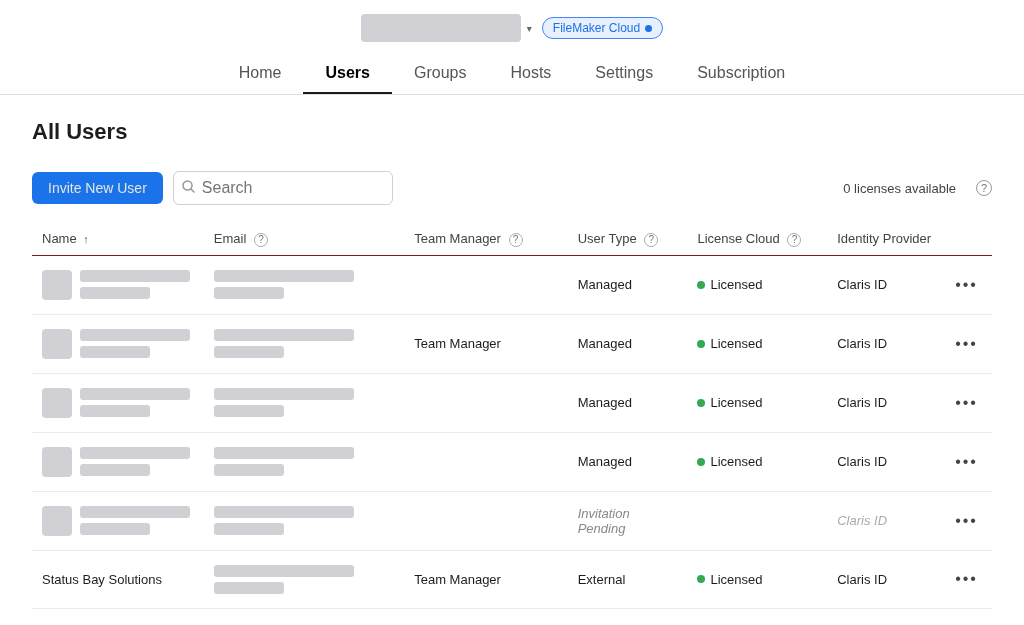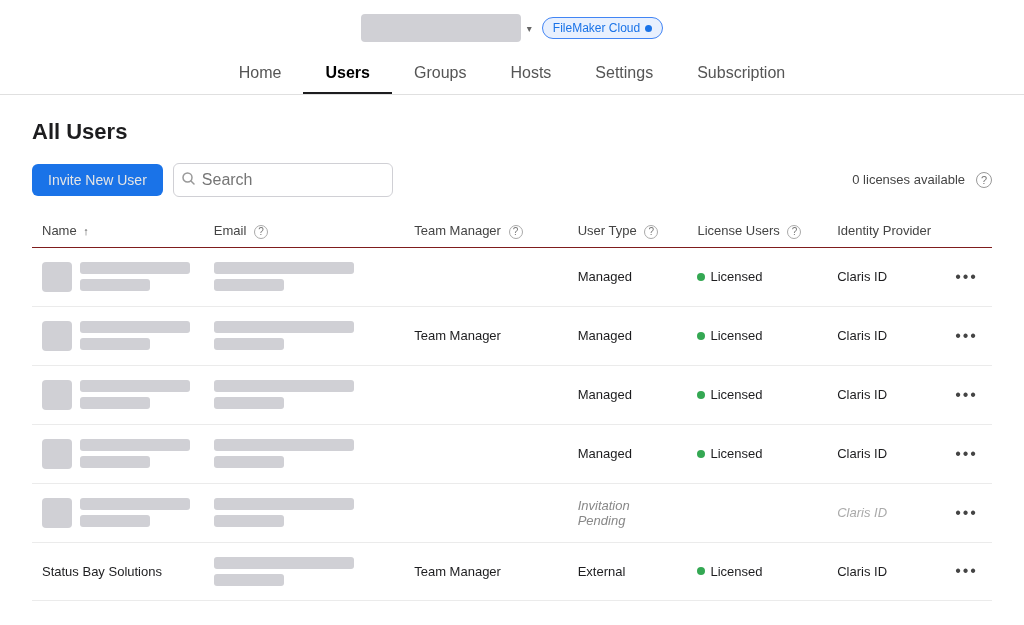--- a/index.html
+++ b/index.html
@@ -77,21 +77,21 @@
       border-bottom: 2px solid #1d1d1f;
     }
 
     
     .main {
       padding: 24px 32px;
     }
     .page-title {
       font-size: 22px;
       font-weight: 600;
-      margin-bottom: 18px;
+      margin-bottom: 26px;
     }
 
     
     .toolbar {
       display: flex;
       align-items: center;
       justify-content: space-between;
       margin-bottom: 18px;
     }
     .toolbar-left {
@@ -125,22 +125,22 @@
       border-radius: 6px;
       padding: 7px 10px 7px 28px;
       font-size: 16px;
       width: 220px;
       outline: none;
       color: #666;
       background: #fff;
     }
     .licenses-info {
       display: flex;
-      align-items: flex-start;
-      gap: 11px;
+      align-items: center;
+      gap: 20px;
       font-size: 13px;
       color: #444;
     }
     .help-icon {
       width: 16px;
       height: 16px;
       border: 1px solid #999;
       border-radius: 50%;
       display: flex;
       align-items: center;
@@ -330,21 +330,21 @@
           </th>
           <th class="col-teammanager">
             <span>Team Manager</span>
             <span class="help-icon-inline">?</span>
           </th>
           <th class="col-usertype">
             <span>User Type</span>
             <span class="help-icon-inline">?</span>
           </th>
           <th class="col-licensestatus">
-            <span>License Users</span>
+            <span>License Cloud</span>
             <span class="help-icon-inline">?</span>
           </th>
           <th class="col-identityprovider">
             <span>Identity Provider</span>
           </th>
           <th class="col-actions"></th>
         </tr>
       </thead>
       <tbody id="table-body">
       <tr>

